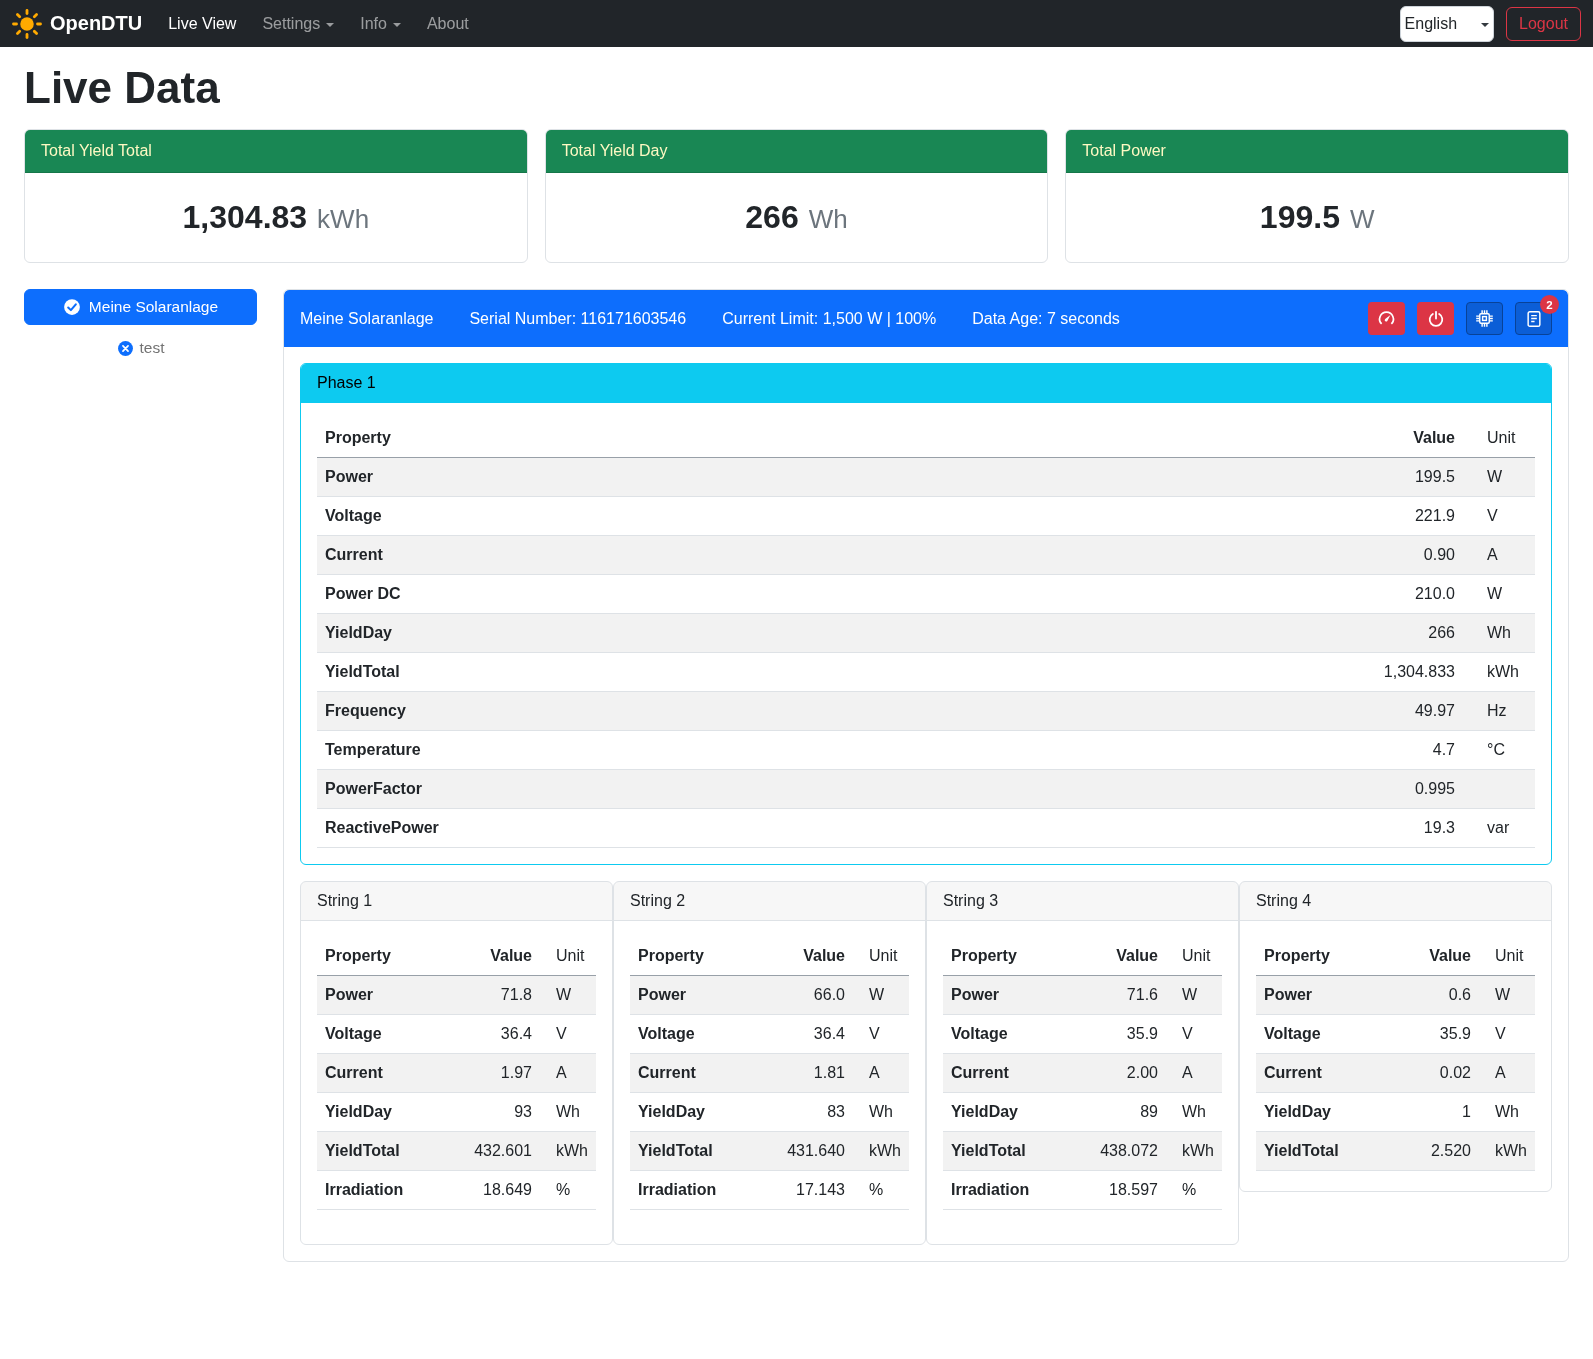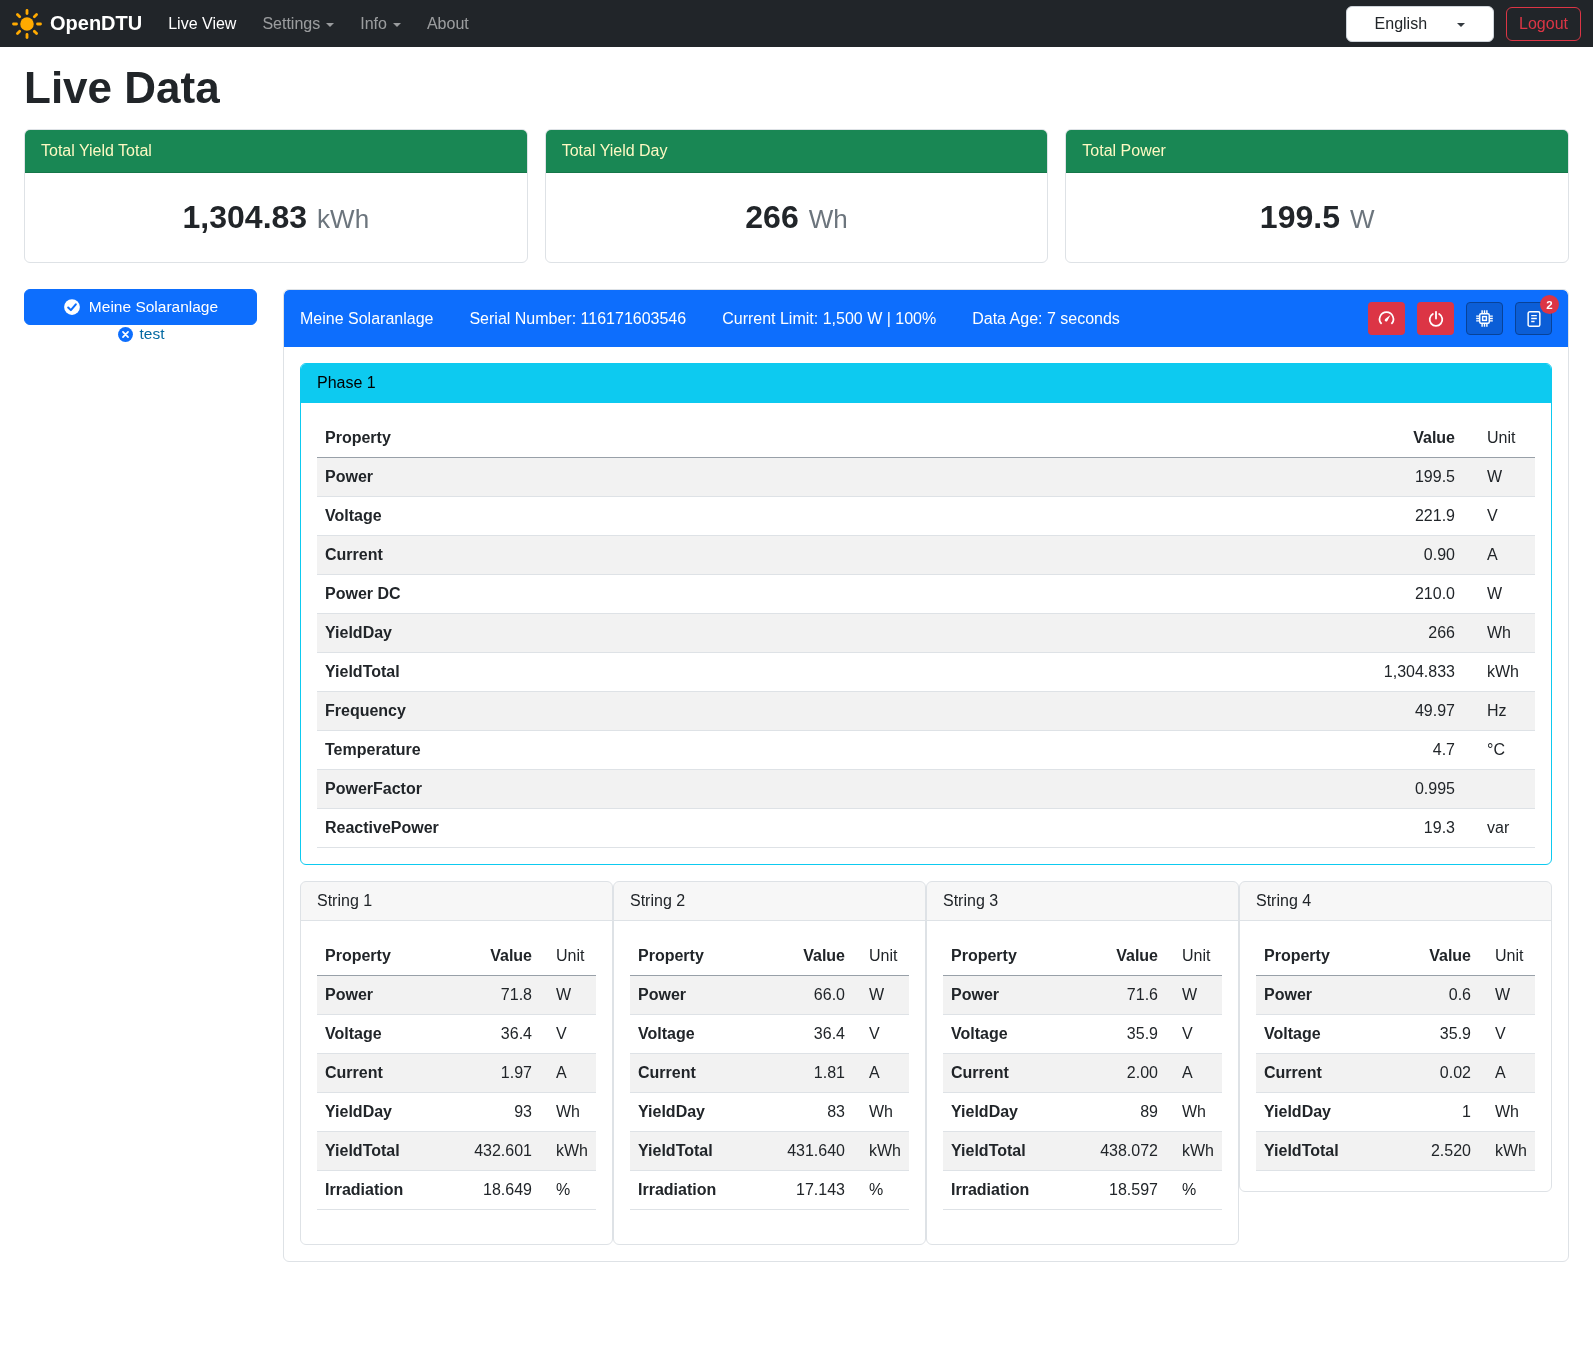--- a/index.html
+++ b/index.html
@@ -37,21 +37,21 @@
   .caret {
     display: inline-block; width: 0; height: 0;
     border-left: 4px solid transparent; border-right: 4px solid transparent;
     border-top: 4.5px solid currentColor;
     margin-top: 2px;
   }
   .nav-right { display: flex; align-items: center; gap: 12px; }
   .lang-select {
     background: #fff; color: #212529;
     border: 1px solid #ced4da; border-radius: 6px;
-    padding: 8px 28px; display: flex; align-items: center; gap: 30px;
+    padding: 8px 4px; display: flex; align-items: center; gap: 24px;
     cursor: pointer;
   }
   .lang-select .caret { border-top-color: #343a40; }
   .logout-btn {
     background: transparent; color: #dc3545;
     border: 1px solid #dc3545; border-radius: 6px;
     padding: 7px 12px; font-size: 16px; cursor: pointer;
     font-family: inherit;
   }
 
@@ -79,21 +79,22 @@
   .lower { display: flex; gap: 26px; align-items: flex-start; padding-bottom: 30px; }
   .inverter-col { width: 233px; flex: none; display: flex; flex-direction: column; align-items: center; }
   .inverter-btn {
     width: 100%;
     background: #0d6efd; border: 1px solid #0d6efd; color: #fff;
     border-radius: 6px; padding: 8px 12px; font-size: 15.5px;
     display: flex; align-items: center; justify-content: center; gap: 8px;
     cursor: pointer; font-family: inherit;
   }
   .inverter-link {
-    background: none; border: none; color: #0369a1; font-size: 15.5px;
+    margin-top: 14px;
+    background: none; border: none; color: #737373; font-size: 15.5px;
     display: flex; align-items: center; gap: 6px; cursor: pointer;
     font-family: inherit;
   }
 
   
   .panel { flex: 1; overflow: hidden; }
   .panel-header {
     background: #0d6efd; color: #fff;
     padding: 12px 16px;
     display: flex; align-items: center; gap: 36px;

